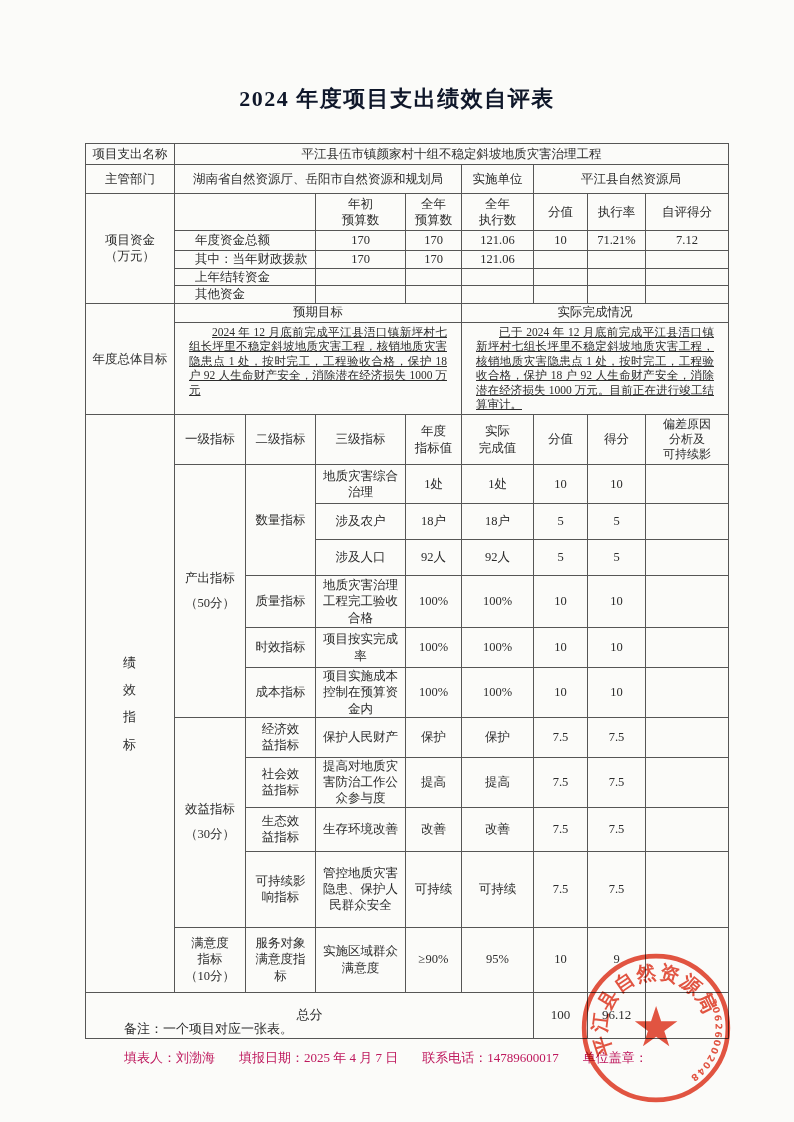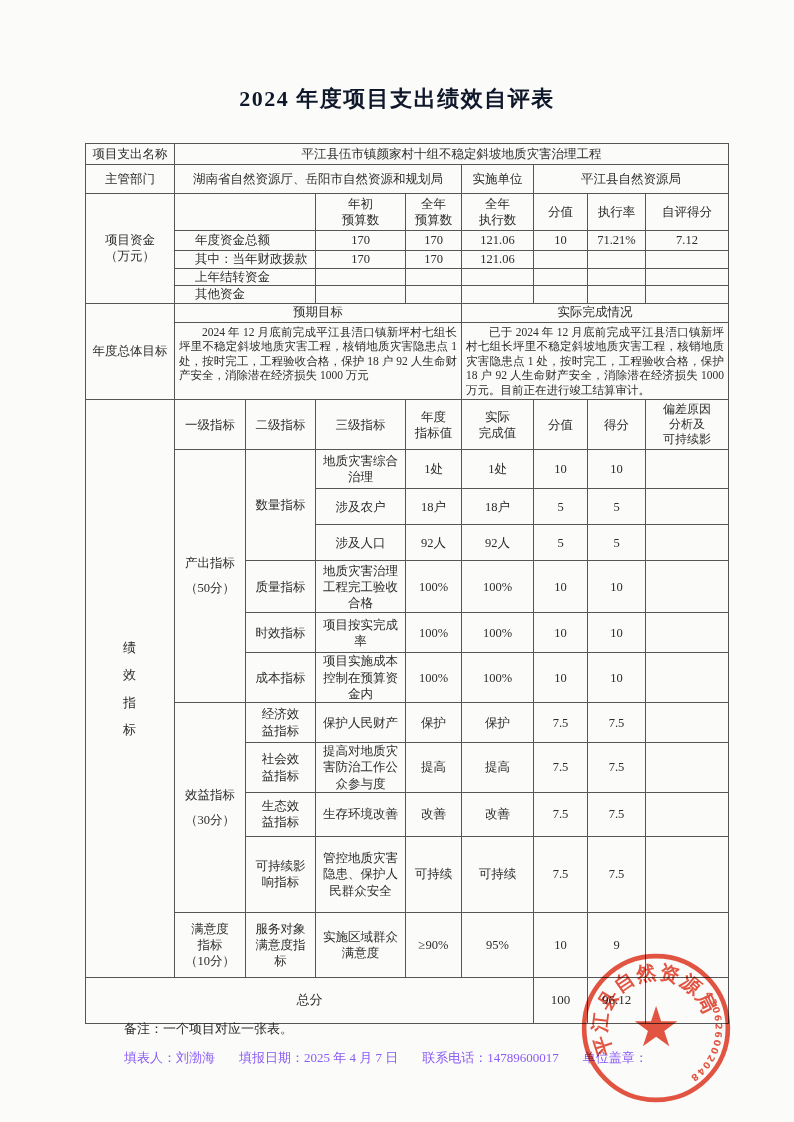--- a/index.html
+++ b/index.html
@@ -21,29 +21,29 @@
   td{
     border:1px solid #565656;
     text-align:center;vertical-align:middle;
     padding:0 3px;font-size:12.5px;line-height:1.3;
     white-space:pre-line;color:#2c2c2c;
     overflow:hidden;
   }
   td.lt{text-align:left;padding-left:20px;}
   td.jt{
     text-align:justify;text-indent:2em;white-space:normal;
-    font-size:11.5px;line-height:1.27;padding:2px 4px;vertical-align:top;
+    font-size:11.5px;line-height:1.27;padding:2px 14px;vertical-align:top;text-decoration:underline;
   }
   td.vt{font-size:13px;line-height:2.1;letter-spacing:1px;}
   td.sp{line-height:2.0;}
   td.dev-h{font-size:12px;line-height:1.25;}
   .note-line{position:absolute;left:124px;top:1020px;font-size:13px;color:#2c2c2c;}
   .footer-line{
     position:absolute;left:124px;top:1049px;width:560px;
-    font-size:13px;color:#8b5cf6;display:flex;gap:24px;white-space:nowrap;
+    font-size:13px;color:#be185d;display:flex;gap:24px;white-space:nowrap;
   }
   .seal{
     position:absolute;left:579px;top:951px;width:154px;height:154px;
     mix-blend-mode:multiply;opacity:.88;pointer-events:none;
   }
 </style>
 </head>
 <body>
 
 <div class="doc-title">2024 年度项目支出绩效自评表</div>

